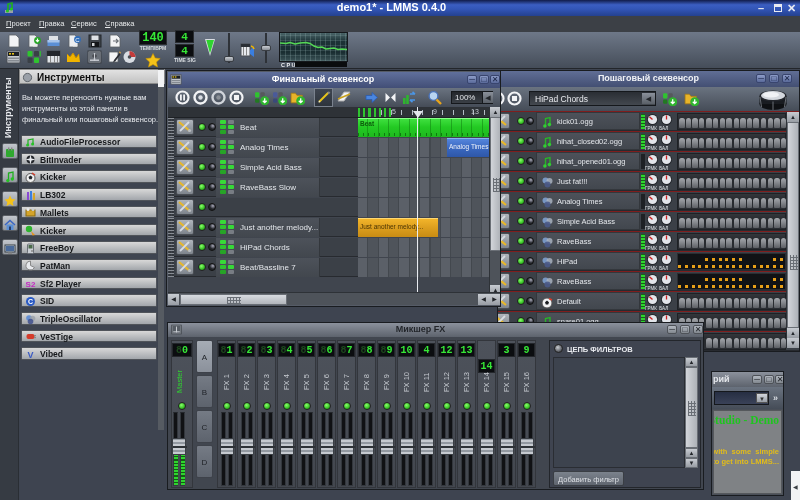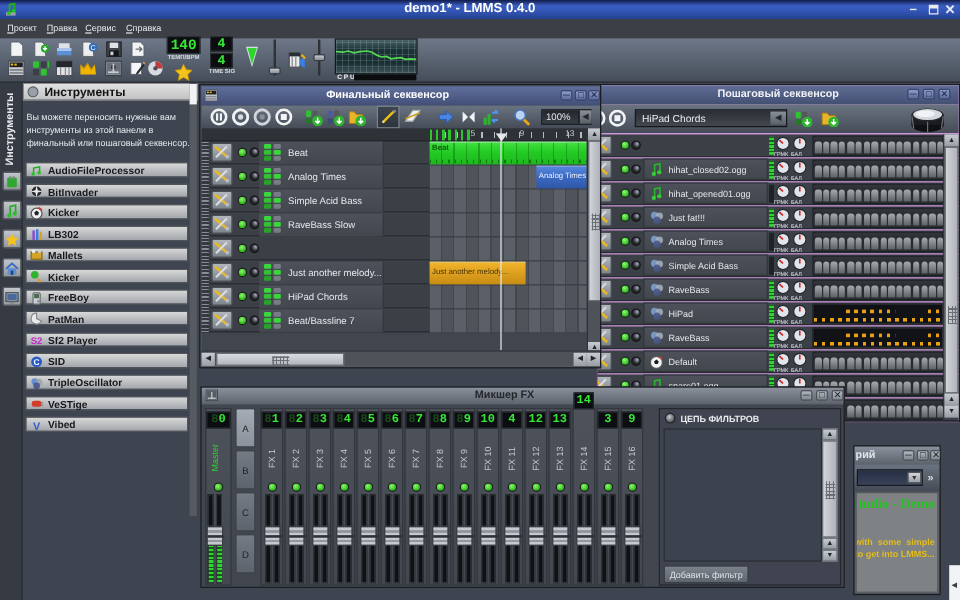--- a/index.html
+++ b/index.html
@@ -542,21 +542,21 @@
 </div>
 <div class="a" style="left:1px;top:221px;width:332px;height:13px;background:#4e535a;border-top:1px solid #2e3237">
 <div class="a" style="left:0;top:1px;width:11px;height:11px;background:linear-gradient(#c8ccd2,#989da4);text-align:center;font-size:6px;line-height:11px;color:#23262b">◀</div>
 <div class="a" style="left:12px;top:1px;width:107px;height:11px;background:linear-gradient(#d8dbe0,#b2b6bc);border:1px solid #6a6f76">
  <div class="a" style="left:46px;top:2px;width:14px;height:7px;background:repeating-linear-gradient(0deg,#6a6f76 0 1px,transparent 1px 3px),repeating-linear-gradient(90deg,#6a6f76 0 1px,transparent 1px 3px)"></div>
         </div>
 <div class="a" style="left:310px;top:1px;width:11px;height:11px;background:linear-gradient(#c8ccd2,#989da4);text-align:center;font-size:6px;line-height:11px;color:#23262b">◀</div>
 <div class="a" style="left:321px;top:1px;width:11px;height:11px;background:linear-gradient(#c8ccd2,#989da4);text-align:center;font-size:6px;line-height:11px;color:#23262b">▶</div>
 </div>
 </div>
-<div class="a" style="left:497px;top:1px;width:303px;height:282px;background:#f0abfc;border:1px solid #191c20;z-index:1;overflow:hidden">
+<div class="a" style="left:497px;top:1px;width:303px;height:282px;background:#7f1d1d;border:1px solid #191c20;z-index:1;overflow:hidden">
 <div class="a" style="left:0;top:0;width:301px;height:16px;background:linear-gradient(#606e95,#434f73)">
 <div class="a" style="left:0;top:2px;width:301px;text-align:center;color:#f0f2f6;font-size:9px;font-weight:bold">Пошаговый секвенсор</div>
 <div class="wb" style="left:258px;top:3px;background:linear-gradient(#8d9cc8,#5a6a9a);border:1px solid #39456e;color:#1a2446">─</div>
 <div class="wb" style="left:271px;top:3px;background:linear-gradient(#8d9cc8,#5a6a9a);border:1px solid #39456e;color:#1a2446">□</div>
 <div class="wb" style="left:284px;top:3px;background:linear-gradient(#8d9cc8,#5a6a9a);border:1px solid #39456e;color:#1a2446">✕</div>
 </div>
 <div class="a" style="left:0;top:16px;width:301px;height:24px;background:linear-gradient(#6a7380,#454c57)">
 <svg class="a" style="left:-8px;top:4px" width="15" height="15" viewBox="0 0 15 15">
           <circle cx="7.5" cy="7.5" r="6" fill="none" stroke="#f2f3f5" stroke-width="2.2"></circle>
           <circle cx="7.5" cy="7.5" r="2.4" fill="#f2f3f5"></circle>
@@ -590,20 +590,28 @@
           <path d="M6 9 L7.5 19 M32 9 L30.5 19 M19 13.5 L19 22" stroke="#6a6f76" stroke-width="1"></path>
         </svg>
 </div>
 <div class="a" style="left:0;top:41px;width:301px;height:19px;background:#3b4047;border-bottom:1px solid #272a2f">
  <div class="a" style="left:-6px;top:1px;width:18px;height:16px;background:linear-gradient(#b0b5bc,#7e848c);border:1px solid #4a4e54;border-radius:2px"><svg width="16" height="14" viewBox="0 0 16 14">
             <path d="M2 2 L13 11" stroke="#e8b82a" stroke-width="2.2"></path>
             <path d="M12 2 L3 11" stroke="#d8dce2" stroke-width="1.8"></path>
           </svg></div>
  <div class="a" style="left:19px;top:5px;width:8px;height:8px;border-radius:50%;background:radial-gradient(circle at 40% 35%,#8aff6a,#2fba1f 65%,#1a7a12);border:1px solid #222"></div>
  <div class="a" style="left:28px;top:5px;width:8px;height:8px;border-radius:50%;background:radial-gradient(circle at 65% 30%,#aab,#23262b 55%);border:1px solid #111"></div>
+ <div class="a" style="left:38px;top:0px;width:104px;height:18px;background:linear-gradient(#4d525a,#42474e);border:1px solid #33373c">
+   <span style="position:absolute;left:4px;top:2px"><svg width="12" height="13" viewBox="0 0 12 13">
+              <path d="M4.5 10 L4.5 2.5 L9 1.5 L9 8.5" stroke="#28b428" stroke-width="1.4" fill="none"></path>
+              <circle cx="3.9" cy="10" r="1.8" fill="#32cc32"></circle>
+              <circle cx="8.4" cy="8.6" r="1.8" fill="#32cc32"></circle>
+            </svg></span>
+   <span style="position:absolute;left:20px;top:4px;font-size:7.5px;color:#e4e7eb">kick01.ogg</span>
+ </div>
  <div class="a" style="left:143px;top:2px;width:4px;height:15px;background:repeating-linear-gradient(0deg,#2fd42f 0 2px,#17611a 2px 3px)"></div>
  <svg class="a" style="left:148px;top:1px" width="13" height="13" viewBox="0 0 13 13">
           <circle cx="6.5" cy="6.5" r="5.5" fill="#23262b"></circle>
           <circle cx="6.5" cy="6.5" r="4.6" fill="#e2e5ea"></circle>
           <path d="M6.5 6.5 L3.4 3.8" stroke="#cc2222" stroke-width="1.3"></path>
         </svg>
  <svg class="a" style="left:162px;top:1px" width="13" height="13" viewBox="0 0 13 13">
           <circle cx="6.5" cy="6.5" r="5.5" fill="#23262b"></circle>
           <circle cx="6.5" cy="6.5" r="4.6" fill="#e2e5ea"></circle>
           <path d="M6.5 6.5 L6.5 2.4" stroke="#cc2222" stroke-width="1.3"></path>
@@ -1284,21 +1292,21 @@
 <div class="a" style="left:294px;top:39px;width:10px;height:40px;color:#c6cad0;font-size:7.5px;writing-mode:vertical-rl;transform:rotate(180deg);text-align:center;white-space:nowrap">FX 13</div>
 <div class="a" style="left:295px;top:79px;width:8px;height:8px;border-radius:50%;background:radial-gradient(circle at 40% 35%,#8aff6a,#2fba1f 65%,#1a7a12);border:1px solid #222"></div>
 <div class="a" style="left:292px;top:89px;width:14px;height:74px">
     <div class="a" style="left:1px;top:0;width:5px;height:74px;background:#101114;border:1px solid #33373d;border-top:1px solid #23262b"></div>
     <div class="a" style="left:8px;top:0;width:5px;height:74px;background:#101114;border:1px solid #33373d;border-top:1px solid #23262b"></div>
         <div class="a" style="left:0px;top:26px;width:14px;height:17px;background:repeating-linear-gradient(0deg,#c6cad0 0 2px,#9298a0 2px 4px);border:1px solid #3a3e44;border-radius:1px">
           <div style="position:absolute;left:0;top:7px;width:14px;height:2px;background:#2e3237"></div>
         </div>
       </div>
 <div class="a" style="left:309px;top:17px;width:19px;height:148px;background:linear-gradient(#4d525b,#43474f);border:1px solid #33363c"></div>
-<div class="a seg" style="left:310px;top:4px;width:17px;height:14px;font-size:10px;line-height:14px;border:1px solid #23262b">14</div>
+<div class="a seg" style="left:310px;top:36px;width:17px;height:14px;font-size:10px;line-height:14px;border:1px solid #23262b">14</div>
 <div class="a" style="left:314px;top:39px;width:10px;height:40px;color:#c6cad0;font-size:7.5px;writing-mode:vertical-rl;transform:rotate(180deg);text-align:center;white-space:nowrap">FX 14</div>
 <div class="a" style="left:315px;top:79px;width:8px;height:8px;border-radius:50%;background:radial-gradient(circle at 40% 35%,#8aff6a,#2fba1f 65%,#1a7a12);border:1px solid #222"></div>
 <div class="a" style="left:312px;top:89px;width:14px;height:74px">
     <div class="a" style="left:1px;top:0;width:5px;height:74px;background:#101114;border:1px solid #33373d;border-top:1px solid #23262b"></div>
     <div class="a" style="left:8px;top:0;width:5px;height:74px;background:#101114;border:1px solid #33373d;border-top:1px solid #23262b"></div>
         <div class="a" style="left:0px;top:26px;width:14px;height:17px;background:repeating-linear-gradient(0deg,#c6cad0 0 2px,#9298a0 2px 4px);border:1px solid #3a3e44;border-radius:1px">
           <div style="position:absolute;left:0;top:7px;width:14px;height:2px;background:#2e3237"></div>
         </div>
       </div>
 <div class="a" style="left:329px;top:17px;width:19px;height:148px;background:linear-gradient(#4d525b,#43474f);border:1px solid #33363c"></div>

